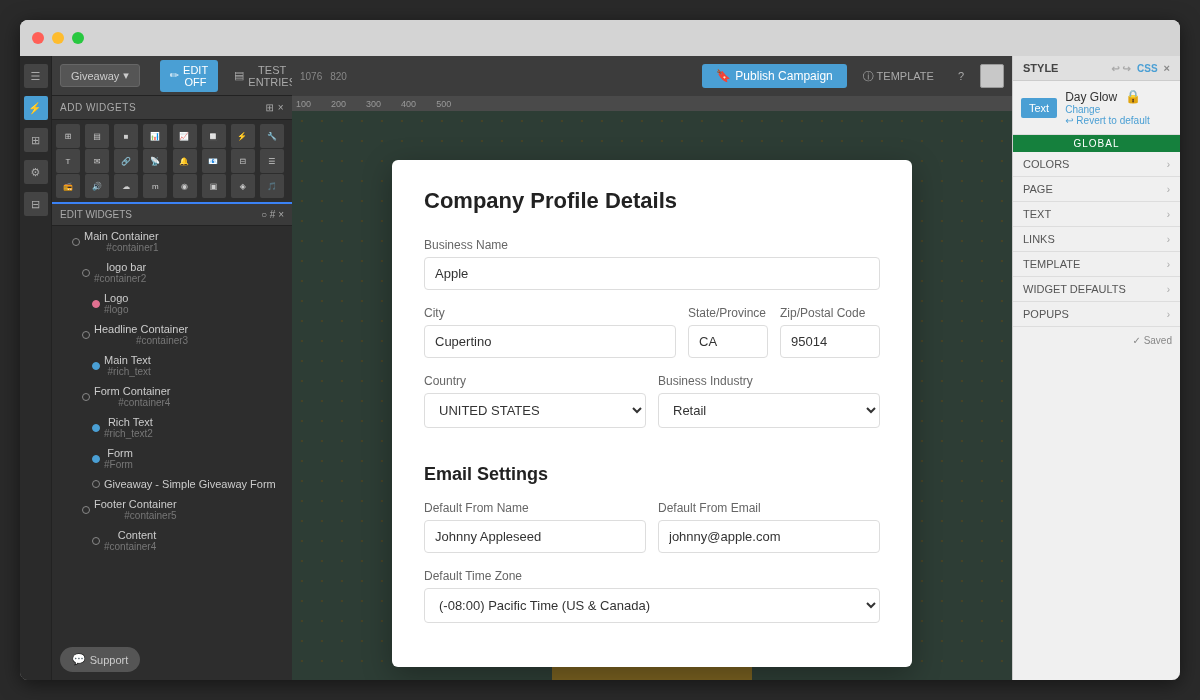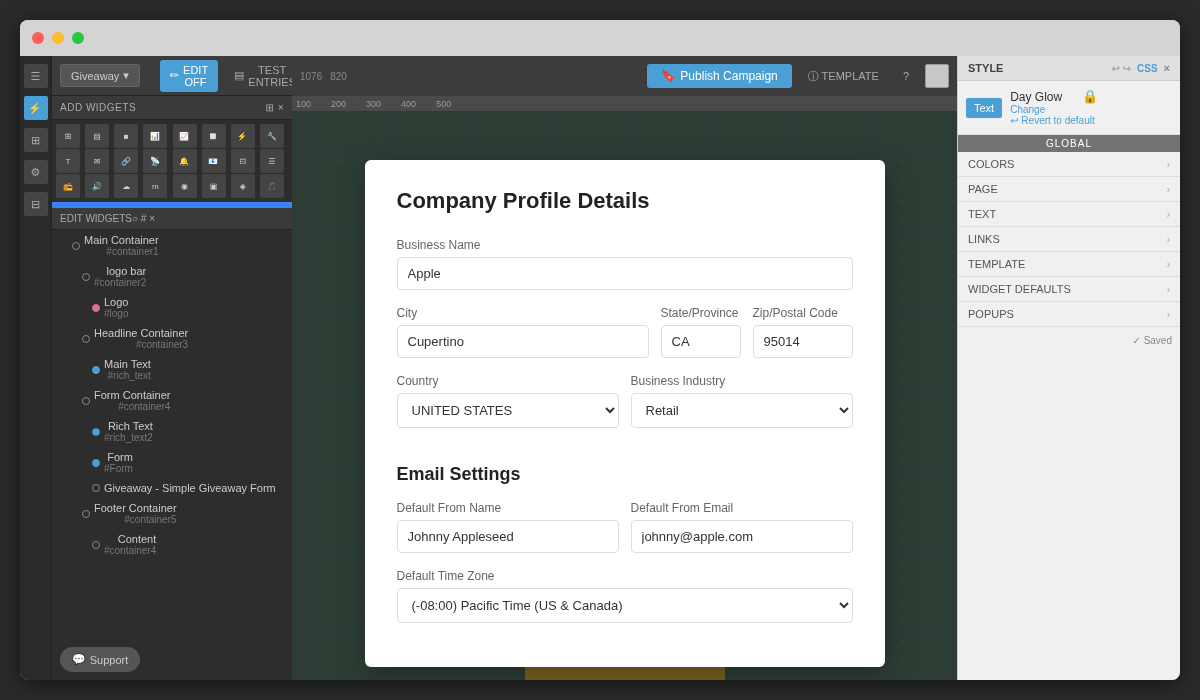--- a/index.html
+++ b/index.html
@@ -194,22 +194,23 @@
       color: white;
     }
 
     .edit-widgets-header {
       background: #3a3a3a;
       padding: 5px 8px;
       font-size: 10px;
       color: #aaa;
       display: flex;
       align-items: center;
+      justify-content: space-between;
       border-bottom: 1px solid #222;
-      border-top: 6px solid #3b82f6;
+      border-top: 2px solid #3b82f6;
     }
 
     .tree-item {
       padding: 4px 8px 4px 12px;
       font-size: 11px;
       color: #ccc;
       cursor: pointer;
       display: flex;
       align-items: center;
       gap: 4px;
@@ -226,21 +227,21 @@
     }
     .tree-dot.pink { border-color: #e07090; background: #e07090; }
     .tree-dot.blue { border-color: #4a9fd4; background: #4a9fd4; }
     .tree-sub {
       font-size: 10px;
       color: #777;
     }
 
     
     .sidebar-right {
-      width: 223px;
+      width: 168px;
       background: #f0f0f0;
       flex-shrink: 0;
       display: flex;
       flex-direction: column;
       border-left: 1px solid #ccc;
     }
     .right-header {
       background: #e0e0e0;
       padding: 6px 10px;
       font-size: 11px;
@@ -269,21 +270,21 @@
       font-size: 12px;
       color: #333;
       font-weight: 500;
     }
     .style-links {
       font-size: 10px;
       color: #4a9fd4;
       cursor: pointer;
     }
     .global-bar {
-      background: #737373;
+      background: #15803d;
       color: white;
       text-align: center;
       font-size: 10px;
       padding: 3px;
       letter-spacing: 1px;
     }
     .style-section {
       padding: 6px 10px;
       border-bottom: 1px solid #ddd;
       display: flex;
@@ -733,21 +734,21 @@
         <div style="display:flex; gap:6px; align-items:center;">
           <span style="font-size:10px; color:#aaa; cursor:pointer;">↩ ↪</span>
           <span style="color:#4a9fd4; font-size:10px; cursor:pointer;">CSS</span>
           <span style="color:#888; cursor:pointer;">×</span>
         </div>
       </div>
 
       <div class="style-preview">
         <div class="text-preview-box">Text</div>
         <div>
-          <div style="display:flex; align-items:center; gap:20px;">
+          <div style="display:flex; align-items:center; gap:8px;">
             <span class="style-name">Day Glow</span>
             <span>🔒</span>
           </div>
           <div class="style-links">Change</div>
           <div class="style-links">↩ Revert to default</div>
         </div>
       </div>
 
       <div class="global-bar">GLOBAL</div>
 

